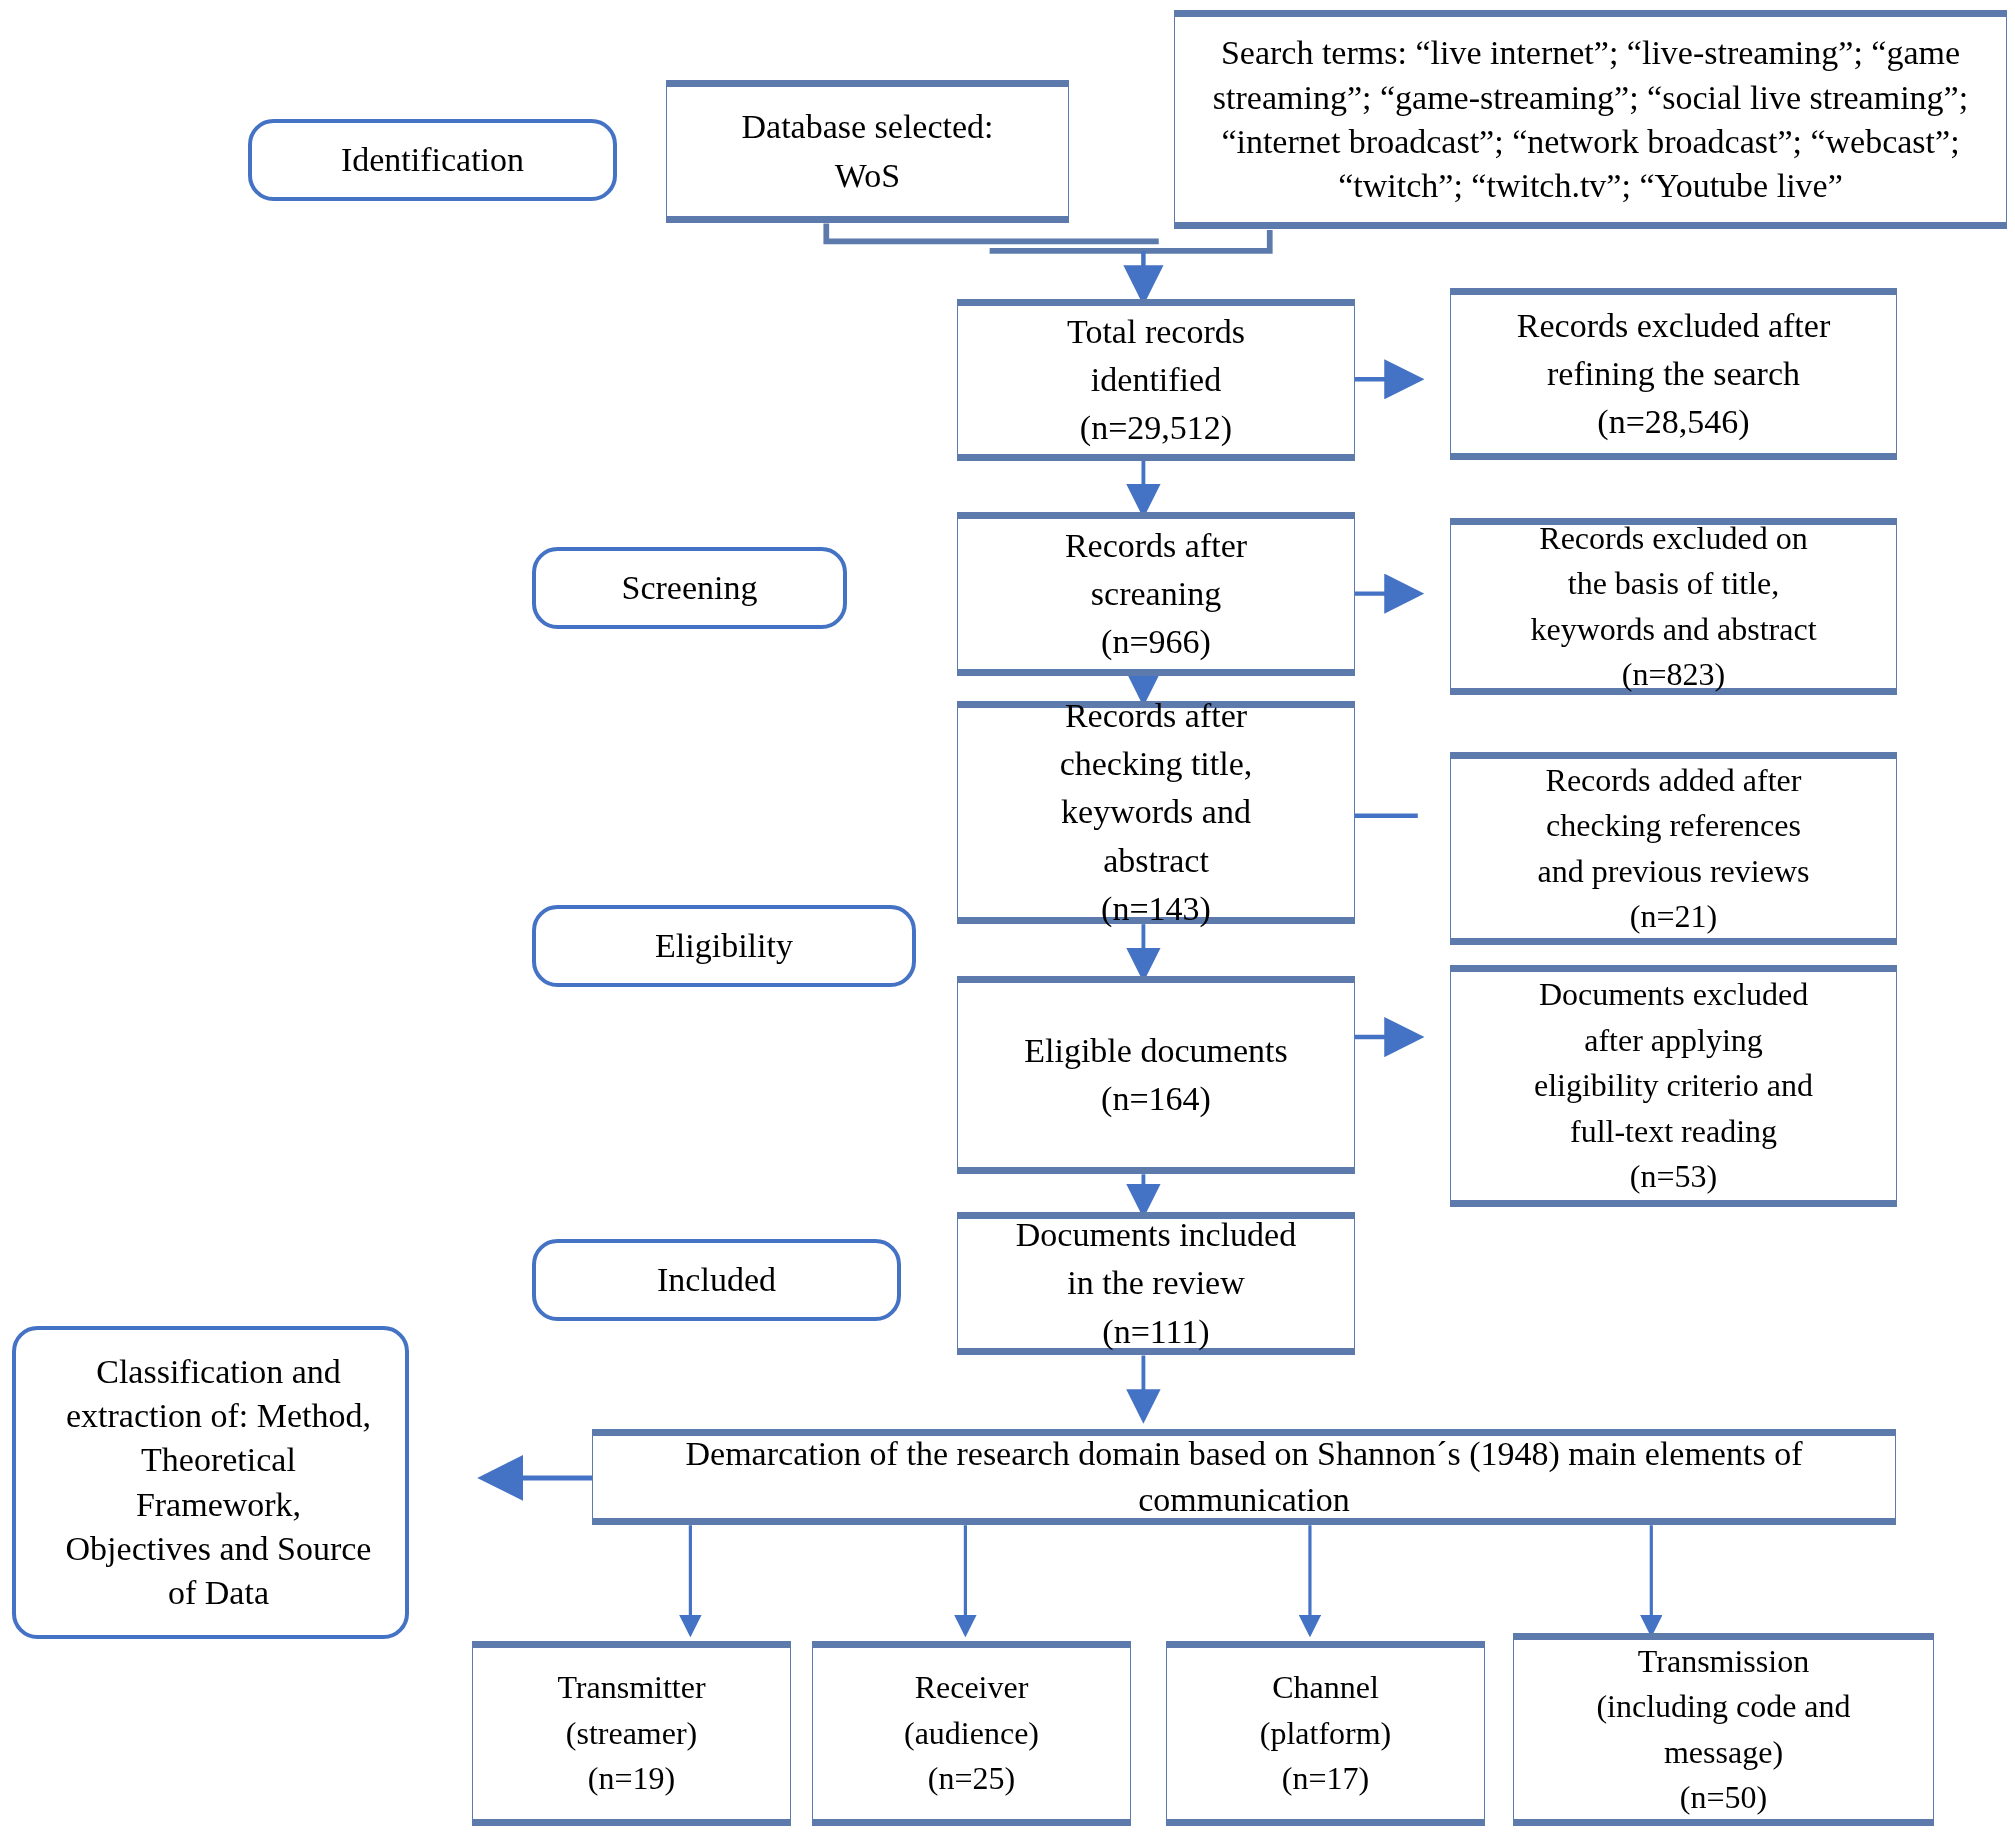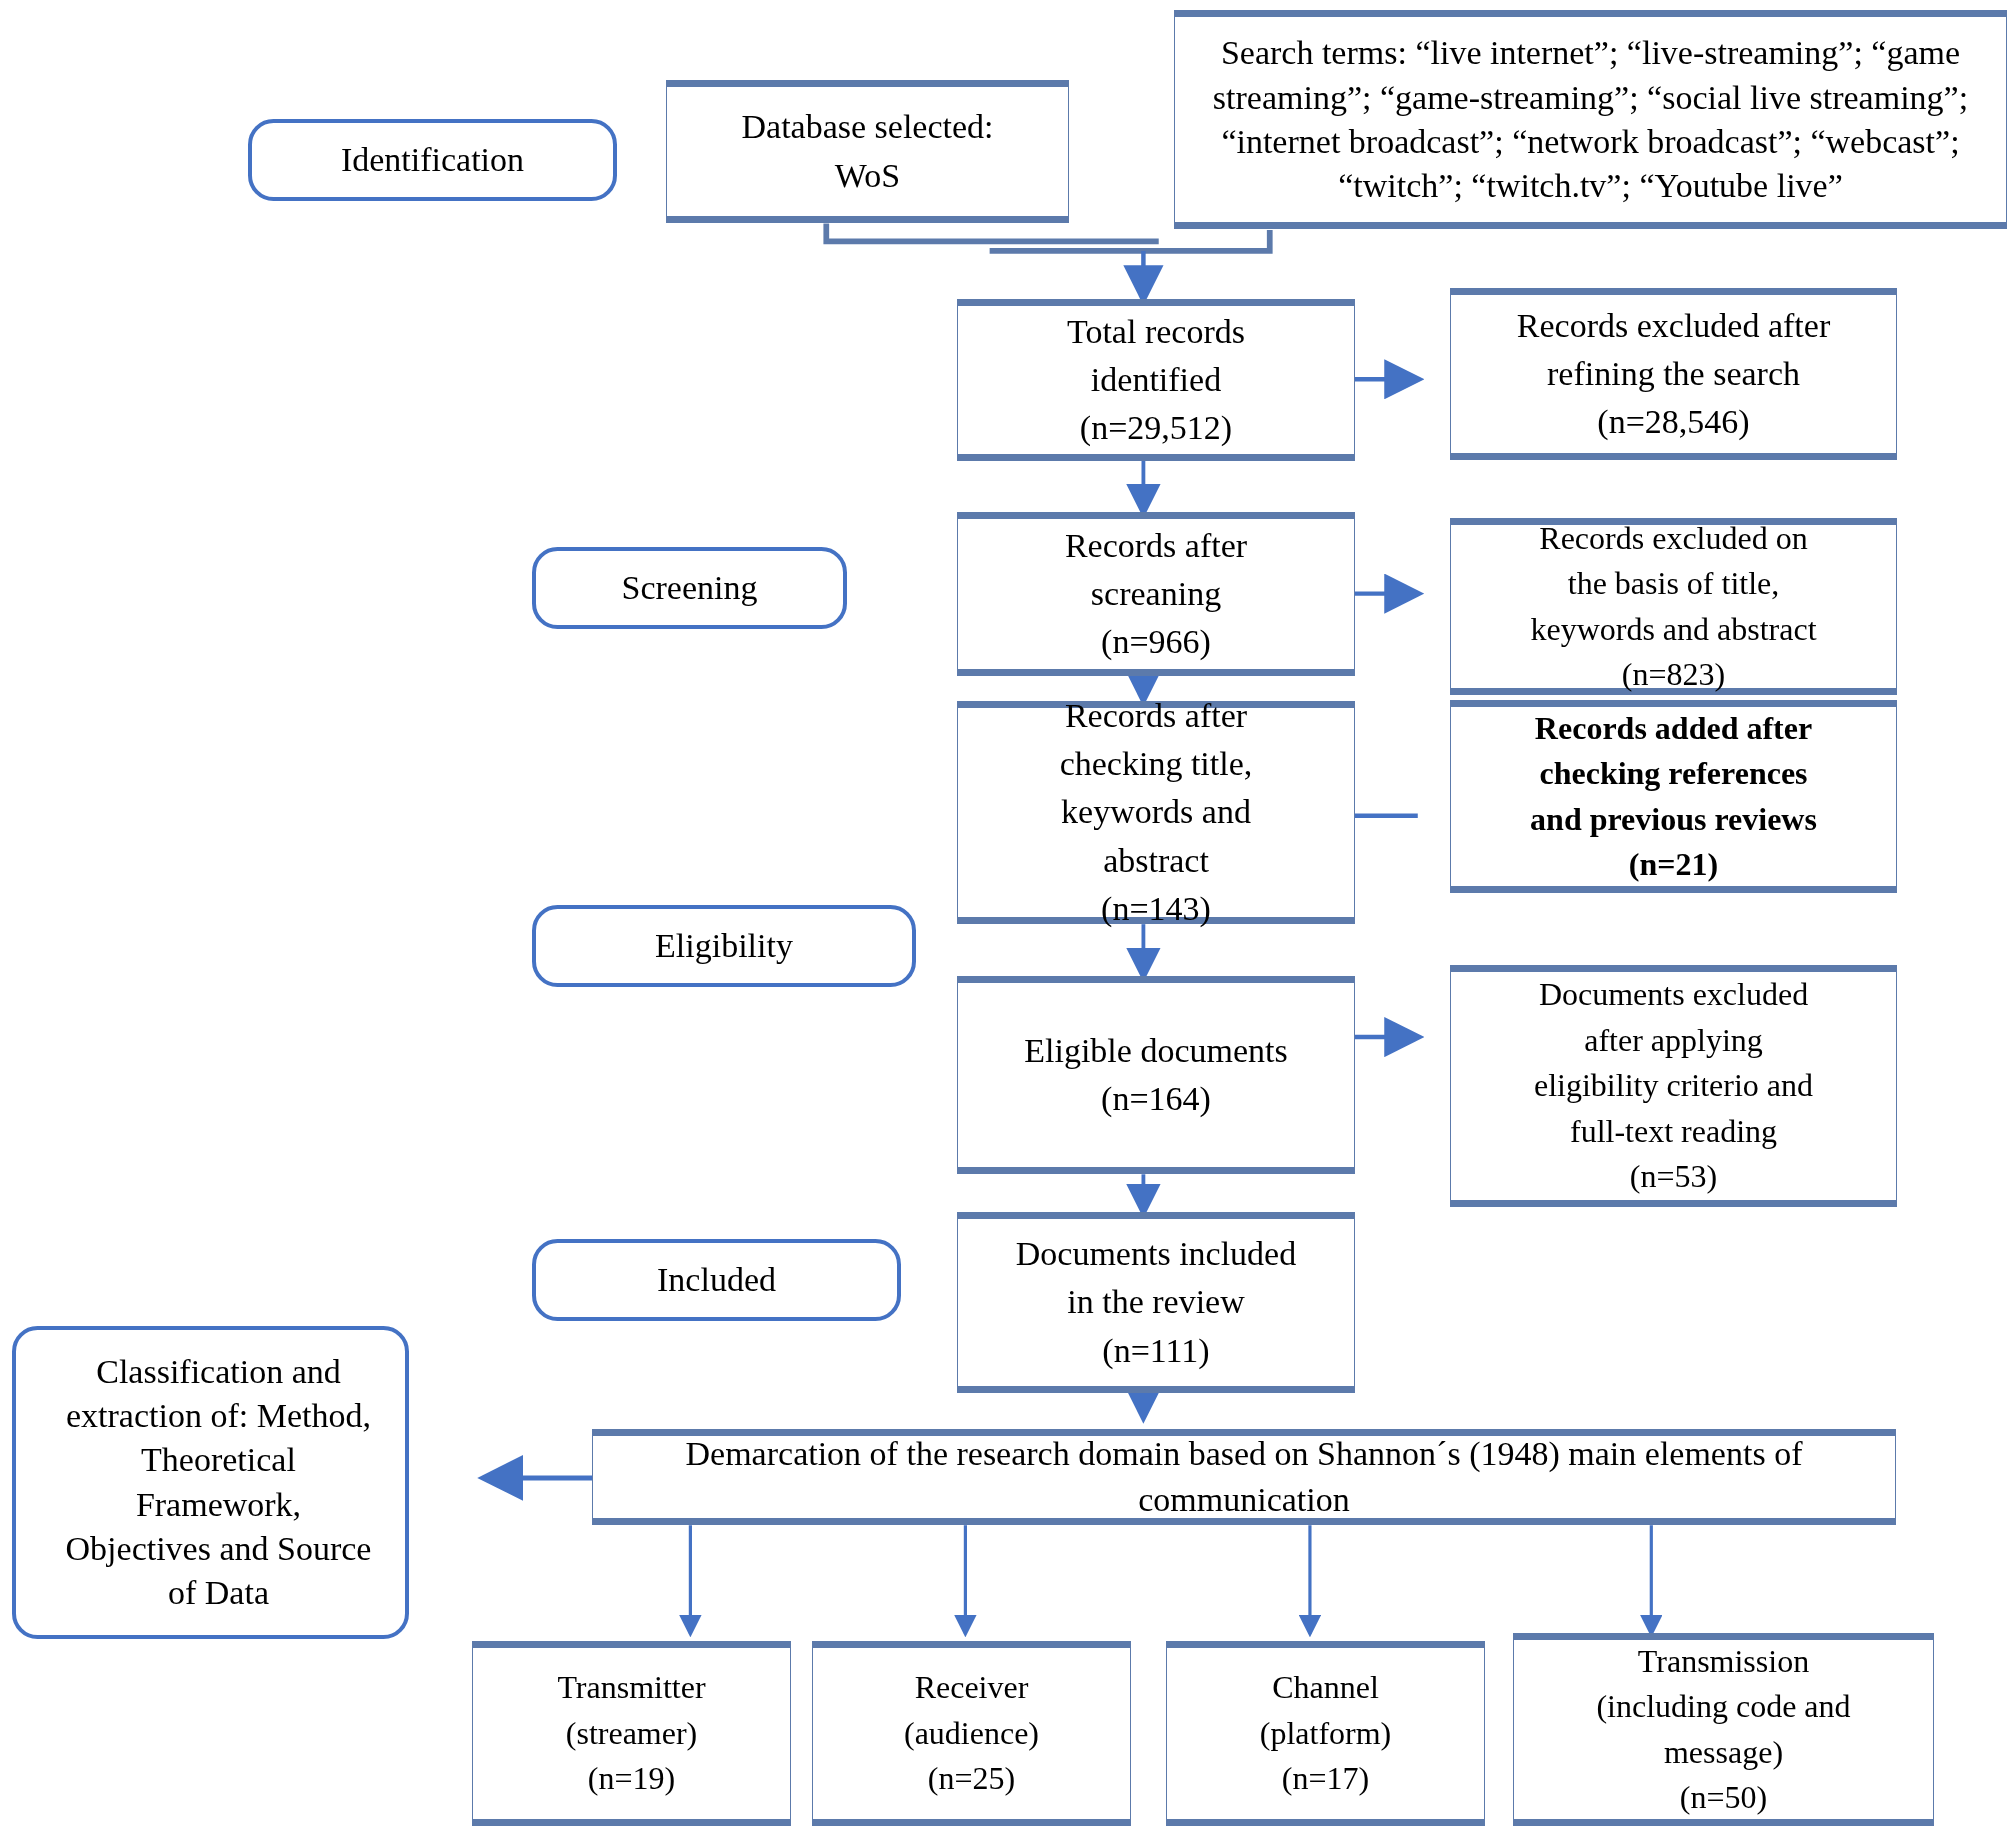--- a/index.html
+++ b/index.html
@@ -143,33 +143,33 @@
   </div>
 
   <div class="node box fs-md" style="left:1450px; top:518px; width:447px; height:177px;">
     <span class="txt multiline">Records excluded on<br>the basis of title,<br>keywords and abstract<br>(n=823)</span>
   </div>
 
   <div class="node box fs-lg" style="left:957px; top:701px; width:398px; height:223px;">
     <span class="txt multiline">Records after<br>checking title,<br>keywords and<br>abstract<br>(n=143)</span>
   </div>
 
-  <div class="node box fs-md" style="left:1450px; top:700px; width:447px; height:193px;font-weight:bold;">
+  <div class="node box fs-md" style="left:1450px; top:752px; width:447px; height:193px;">
     <span class="txt multiline">Records added after<br>checking references<br>and previous reviews<br>(n=21)</span>
   </div>
 
   <div class="node box fs-lg" style="left:957px; top:976px; width:398px; height:198px;">
     <span class="txt multiline">Eligible documents<br>(n=164)</span>
   </div>
 
   <div class="node box fs-md" style="left:1450px; top:965px; width:447px; height:242px;">
     <span class="txt multiline">Documents excluded<br>after applying<br>eligibility criterio and<br>full-text reading<br>(n=53)</span>
   </div>
 
-  <div class="node box fs-lg" style="left:957px; top:1212px; width:398px; height:181px;">
+  <div class="node box fs-lg" style="left:957px; top:1212px; width:398px; height:143px;">
     <span class="txt multiline">Documents included<br>in the review<br>(n=111)</span>
   </div>
 
   <div class="node pill fs-lg" style="left:12px; top:1326px; width:397px; height:313px; line-height:1.30;padding-left:16px;">
     <span class="txt multiline">Classification and<br>extraction of: Method,<br>Theoretical<br>Framework,<br>Objectives and Source<br>of Data</span>
   </div>
 
   <div class="node box fs-lg" style="left:592px; top:1429px; width:1304px; height:96px; line-height:1.35;">
     <span class="txt">Demarcation of the research domain based on Shannon´s (1948) main elements of communication</span>
   </div>

